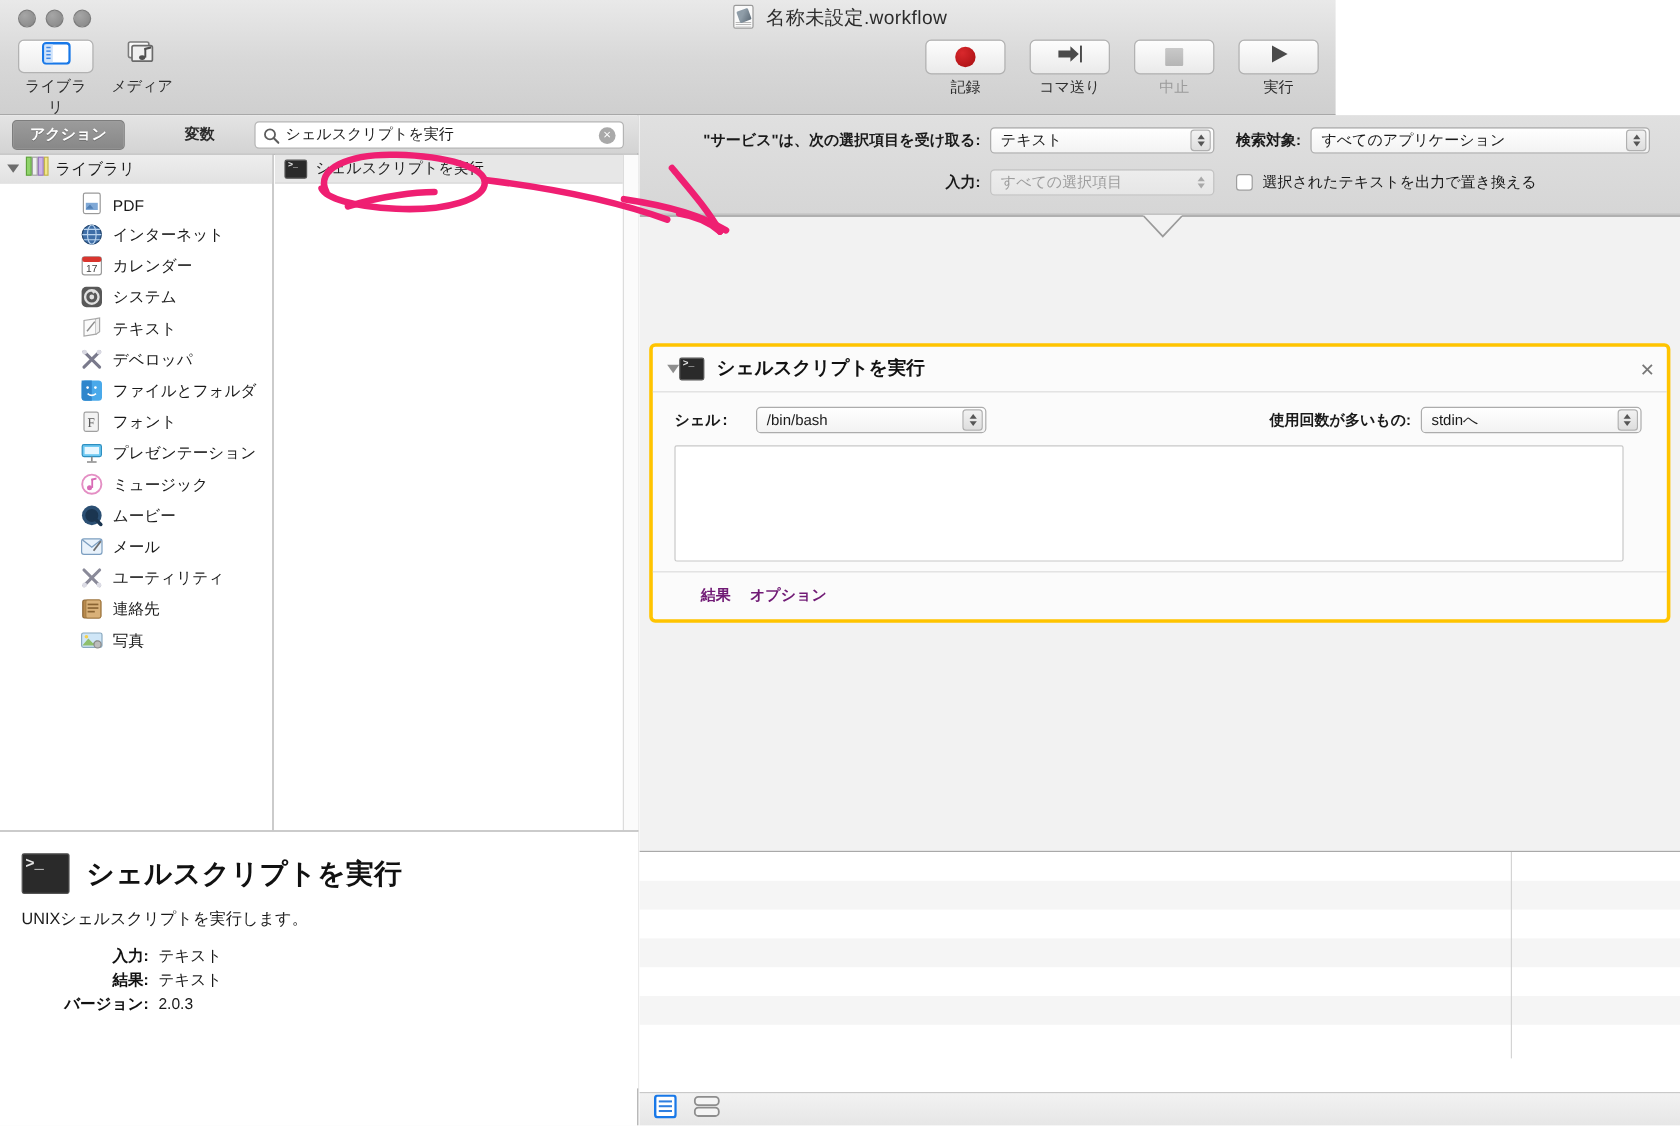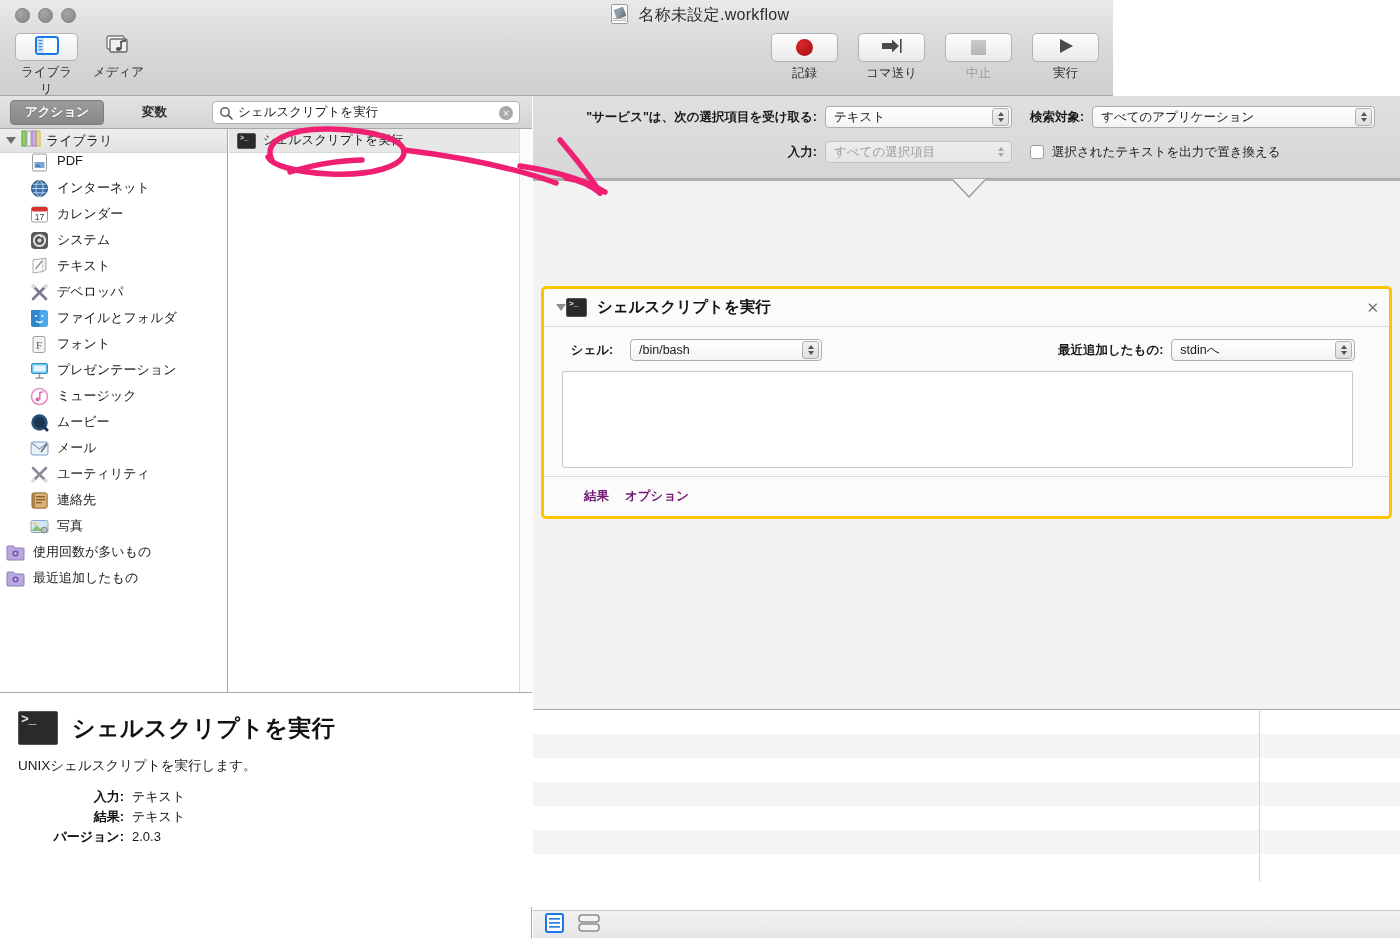--- a/index.html
+++ b/index.html
@@ -70,21 +70,21 @@
   
   .left-pane {
     position: absolute; left: 0; top: 96px; width: 532px; height: 842px;
     background: #ffffff; border-right: 1px solid #a9a9a9;
   }
   .lib-toolbar {
     position: absolute; left: 0; top: 0; width: 532px; height: 33px;
     background: linear-gradient(to bottom,#e4e4e4,#d3d3d3);
     border-bottom: 1px solid #a9a9a9; display: flex; align-items: center;
   }
-  .seg-tabs { display: flex; align-items: center; margin-left: 10px; gap: 0; }
+  .seg-tabs { display: flex; align-items: center; margin-left: 10px; gap: 12px; }
   .seg {
     font-size: 12.5px; color: #2b2b2b; padding: 3px 14px; border-radius: 4px; font-weight: bold;
   }
   .seg.sel {
     background: linear-gradient(to bottom,#9b9b9b,#888888); color: #ffffff;
     border: 1px solid #7d7d7d; text-shadow: 0 1px 0 rgba(0,0,0,.25);
   }
   .seg.unsel { margin-left: 24px; }
   .search-box {
     position: absolute; left: 212px; top: 5px; width: 308px; height: 23px;
@@ -103,21 +103,21 @@
     background: #fff; border-right: 1px solid #a9a9a9; overflow: hidden;
   }
   .lib-head {
     height: 24px; background: linear-gradient(to bottom,#eeeeee,#e2e2e2);
     display: flex; align-items: center; padding-left: 6px; gap: 5px;
     border-bottom: 1px solid #d6d6d6;
   }
   .disc { width: 0; height: 0; border-left: 6px solid #6d6d6d; border-top: 4.5px solid transparent; border-bottom: 4.5px solid transparent; }
   .disc.down { border-left: 5.5px solid transparent; border-right: 5.5px solid transparent; border-top: 7px solid #6d6d6d; border-bottom: none; }
   .lib-head-label { font-size: 13px; color: #1a1a1a; }
-  .lib-row { height: 26px; display: flex; align-items: flex-start; padding-left: 30px; gap: 8px; }
+  .lib-row { height: 26px; display: flex; align-items: flex-end; padding-left: 30px; gap: 8px; margin-left: 37px; }
   .lib-row .ico { width: 19px; height: 19px; flex: 0 0 auto; }
   .lib-row .txt { font-size: 13px; color: #1a1a1a; white-space: nowrap; }
   .lib-row.top { padding-left: 6px; }
 
   .res-list {
     position: absolute; left: 229px; top: 33px; width: 303px; height: 563px;
     background: #ffffff; overflow: hidden;
   }
   .res-row {
     height: 24px; background: #e7e7e7; display: flex; align-items: center;
@@ -472,38 +472,20 @@
             <span class="txt">連絡先</span>
           </div>
           <div class="lib-row">
             <span class="ico"><svg width="19" height="19" viewBox="0 0 19 19">
                 <rect x="1" y="3.5" width="17" height="12" rx="1.5" fill="#cfe6f7" stroke="#8aa9bf"></rect>
                 <path d="M1.6 14 L6.6 8 L10.5 12 L13.2 9.5 L17.4 14 Z" fill="#8fbf6d"></path>
                 <circle cx="5" cy="6.6" r="1.5" fill="#f5d04d"></circle>
                 <circle cx="14.3" cy="13" r="3" fill="#bdbdbd" stroke="#888"></circle>
               </svg></span>
             <span class="txt">写真</span>
-          </div>
-        </div>
-      <div id="smart-rows">
-          <div class="lib-row top">
-            <span class="ico"><svg width="19" height="19" viewBox="0 0 19 19">
-                <path d="M1 5 L1 16 a1 1 0 0 0 1 1 h15 a1 1 0 0 0 1 -1 L18 6 a1 1 0 0 0 -1 -1 L9 5 L7.5 3 L2 3 a1 1 0 0 0 -1 1 Z" fill="#b9a7e0" stroke="#8f7cc0"></path>
-                <circle cx="9.5" cy="10.5" r="3" fill="#6f58a8"></circle>
-                <circle cx="9.5" cy="10.5" r="1.2" fill="#ded5f2"></circle>
-              </svg></span>
-            <span class="txt">使用回数が多いもの</span>
-          </div>
-          <div class="lib-row top">
-            <span class="ico"><svg width="19" height="19" viewBox="0 0 19 19">
-                <path d="M1 5 L1 16 a1 1 0 0 0 1 1 h15 a1 1 0 0 0 1 -1 L18 6 a1 1 0 0 0 -1 -1 L9 5 L7.5 3 L2 3 a1 1 0 0 0 -1 1 Z" fill="#b9a7e0" stroke="#8f7cc0"></path>
-                <circle cx="9.5" cy="10.5" r="3" fill="#6f58a8"></circle>
-                <circle cx="9.5" cy="10.5" r="1.2" fill="#ded5f2"></circle>
-              </svg></span>
-            <span class="txt">最近追加したもの</span>
           </div>
         </div>
     </div>
 
     <div class="res-list">
       <div id="res-rows">
           <div class="res-row">
             <span class="term-ico" style="width:19px;height:16px;font-size:7px;"></span>
             <span class="txt">シェルスクリプトを実行</span>
           </div>
@@ -580,29 +562,29 @@
       <div class="action-card">
         <div class="card-head">
           <span class="disc down" style="border-top-color:#8e8e8e;"></span>
           <span class="term-ico" style="width:21px;height:19px;font-size:8px;"></span>
           <span class="card-title">シェルスクリプトを実行</span>
           <span class="card-x">✕</span>
         </div>
 
         <div class="card-body">
           <div class="row-shell">
-            <span class="sh-lab" style="width:60px; text-align:center;">シェル:</span>
+            <span class="sh-lab" style="width:60px; text-align:left;font-family:Liberation Mono, monospace;">シェル:</span>
             <span class="popup" style="width:192px; margin-left:8px;">
               <span>/bin/bash</span>
               <span class="arrows">
                   <i class="ar-up"></i>
                   <i class="ar-dn"></i>
                 </span>
             </span>
-            <span class="sh-lab" style="margin-left:236px;">最近追加したもの:</span>
+            <span class="sh-lab" style="margin-left:236px;">使用回数が多いもの:</span>
             <span class="popup" style="width:184px; margin-left:8px;">
               <span>stdinへ</span>
               <span class="arrows">
                   <i class="ar-up"></i>
                   <i class="ar-dn"></i>
                 </span>
             </span>
           </div>
           <div class="script-area"></div>
         </div>

